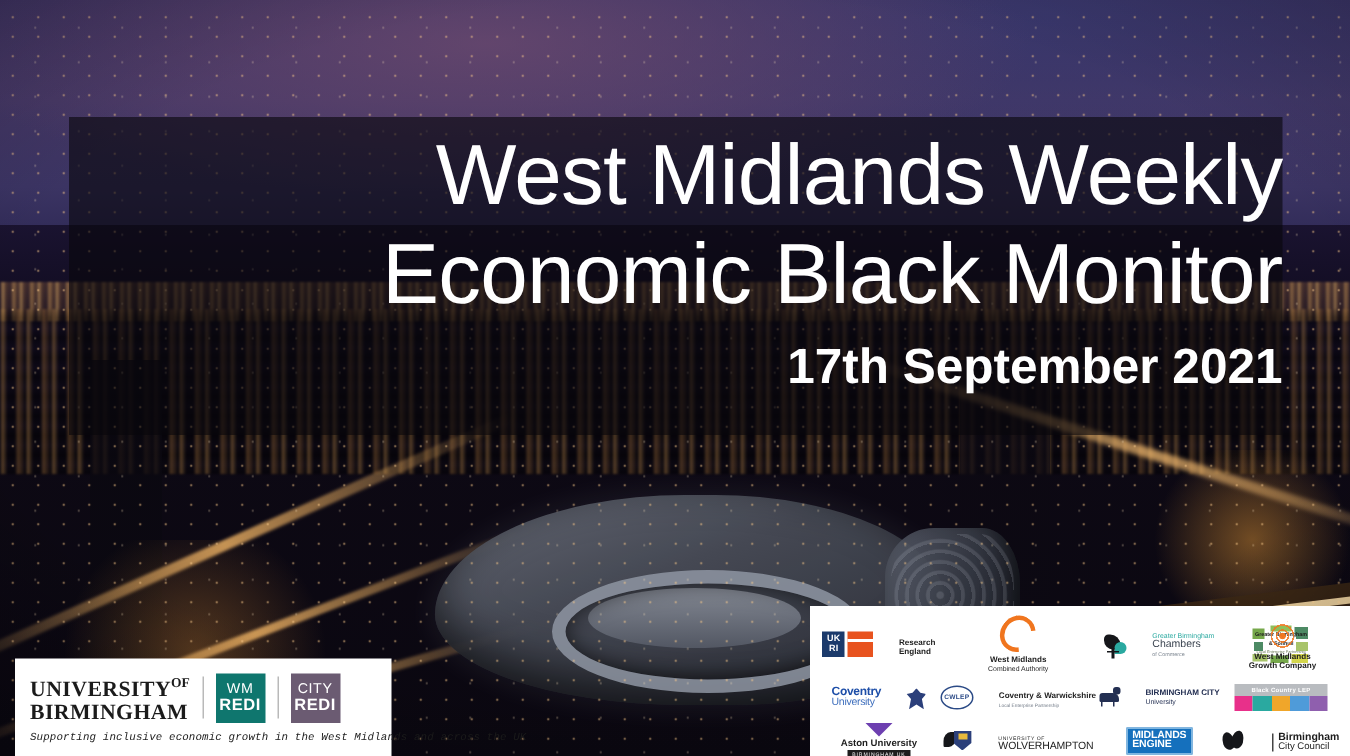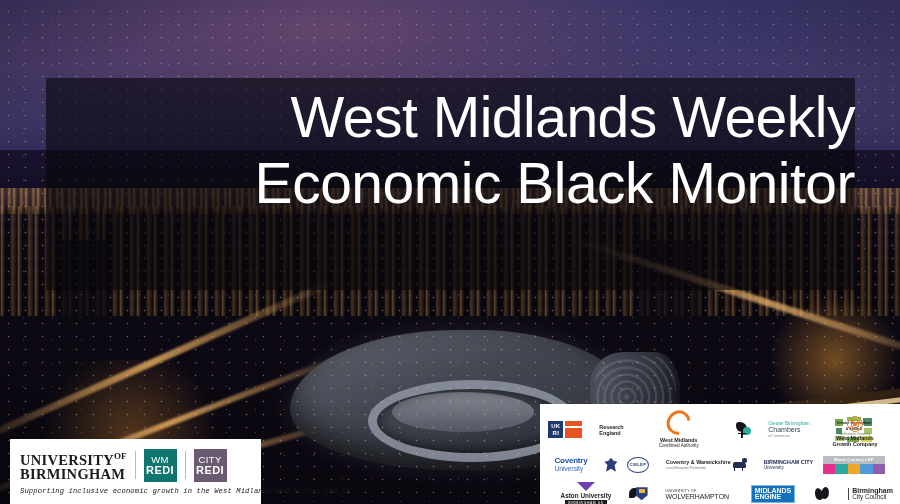--- a/index.html
+++ b/index.html
@@ -177,21 +177,21 @@
     font-size:7.2px;color:#1b1b1b;letter-spacing:.1px;white-space:nowrap;
   }
 
   .partners-panel{left:540px;top:392px;width:360px;height:110px;}
   .pgrid{
     position:absolute;inset:0;display:grid;
     grid-template-columns:repeat(4,1fr);grid-template-rows:repeat(3,1fr);
     padding:5px 6px;box-sizing:border-box;gap:0;
   }
   .pcell{display:flex;align-items:center;justify-content:center;padding:1px;}
-  .logo{display:flex;align-items:center;gap:17px;}
+  .logo{display:flex;align-items:flex-end;gap:17px;}
   .ltxt{font-size:5.4px;line-height:6px;font-weight:bold;color:#1d1d1d;white-space:nowrap;}
   .ltxt.sm{font-size:4.6px;font-weight:normal;}
   .lstack{display:flex;flex-direction:column;align-items:center;}
   .lstack.lft{align-items:flex-start;}
 
   
   .ukri{display:flex;align-items:center;gap:2px;}
   .ukri-b{
     width:15px;height:17px;background:#1b3a6b;color:#fff;display:flex;
     flex-direction:column;align-items:center;justify-content:center;
@@ -306,20 +306,21 @@
     <div class="carpark"></div>
     <div class="carpark2"></div>
     <div class="speckle"></div>
     <div class="vignette"></div>
   </div>
 
   <div class="title-overlay"></div>
   <div class="title-block">
     <div class="title-line">West Midlands Weekly</div>
     <div class="title-line">Economic Black Monitor</div>
+    <div class="title-date">17th September 2021</div>
   </div>
 
   <div class="panel uob-panel">
     <div class="uob-inner">
       <div class="uob-row">
         <div>
           <div class="uob-word"><span>UNIVERSITY</span><sup>OF</sup></div>
           <div class="uob-word">BIRMINGHAM</div>
         </div>
         <div class="vrule"></div>

